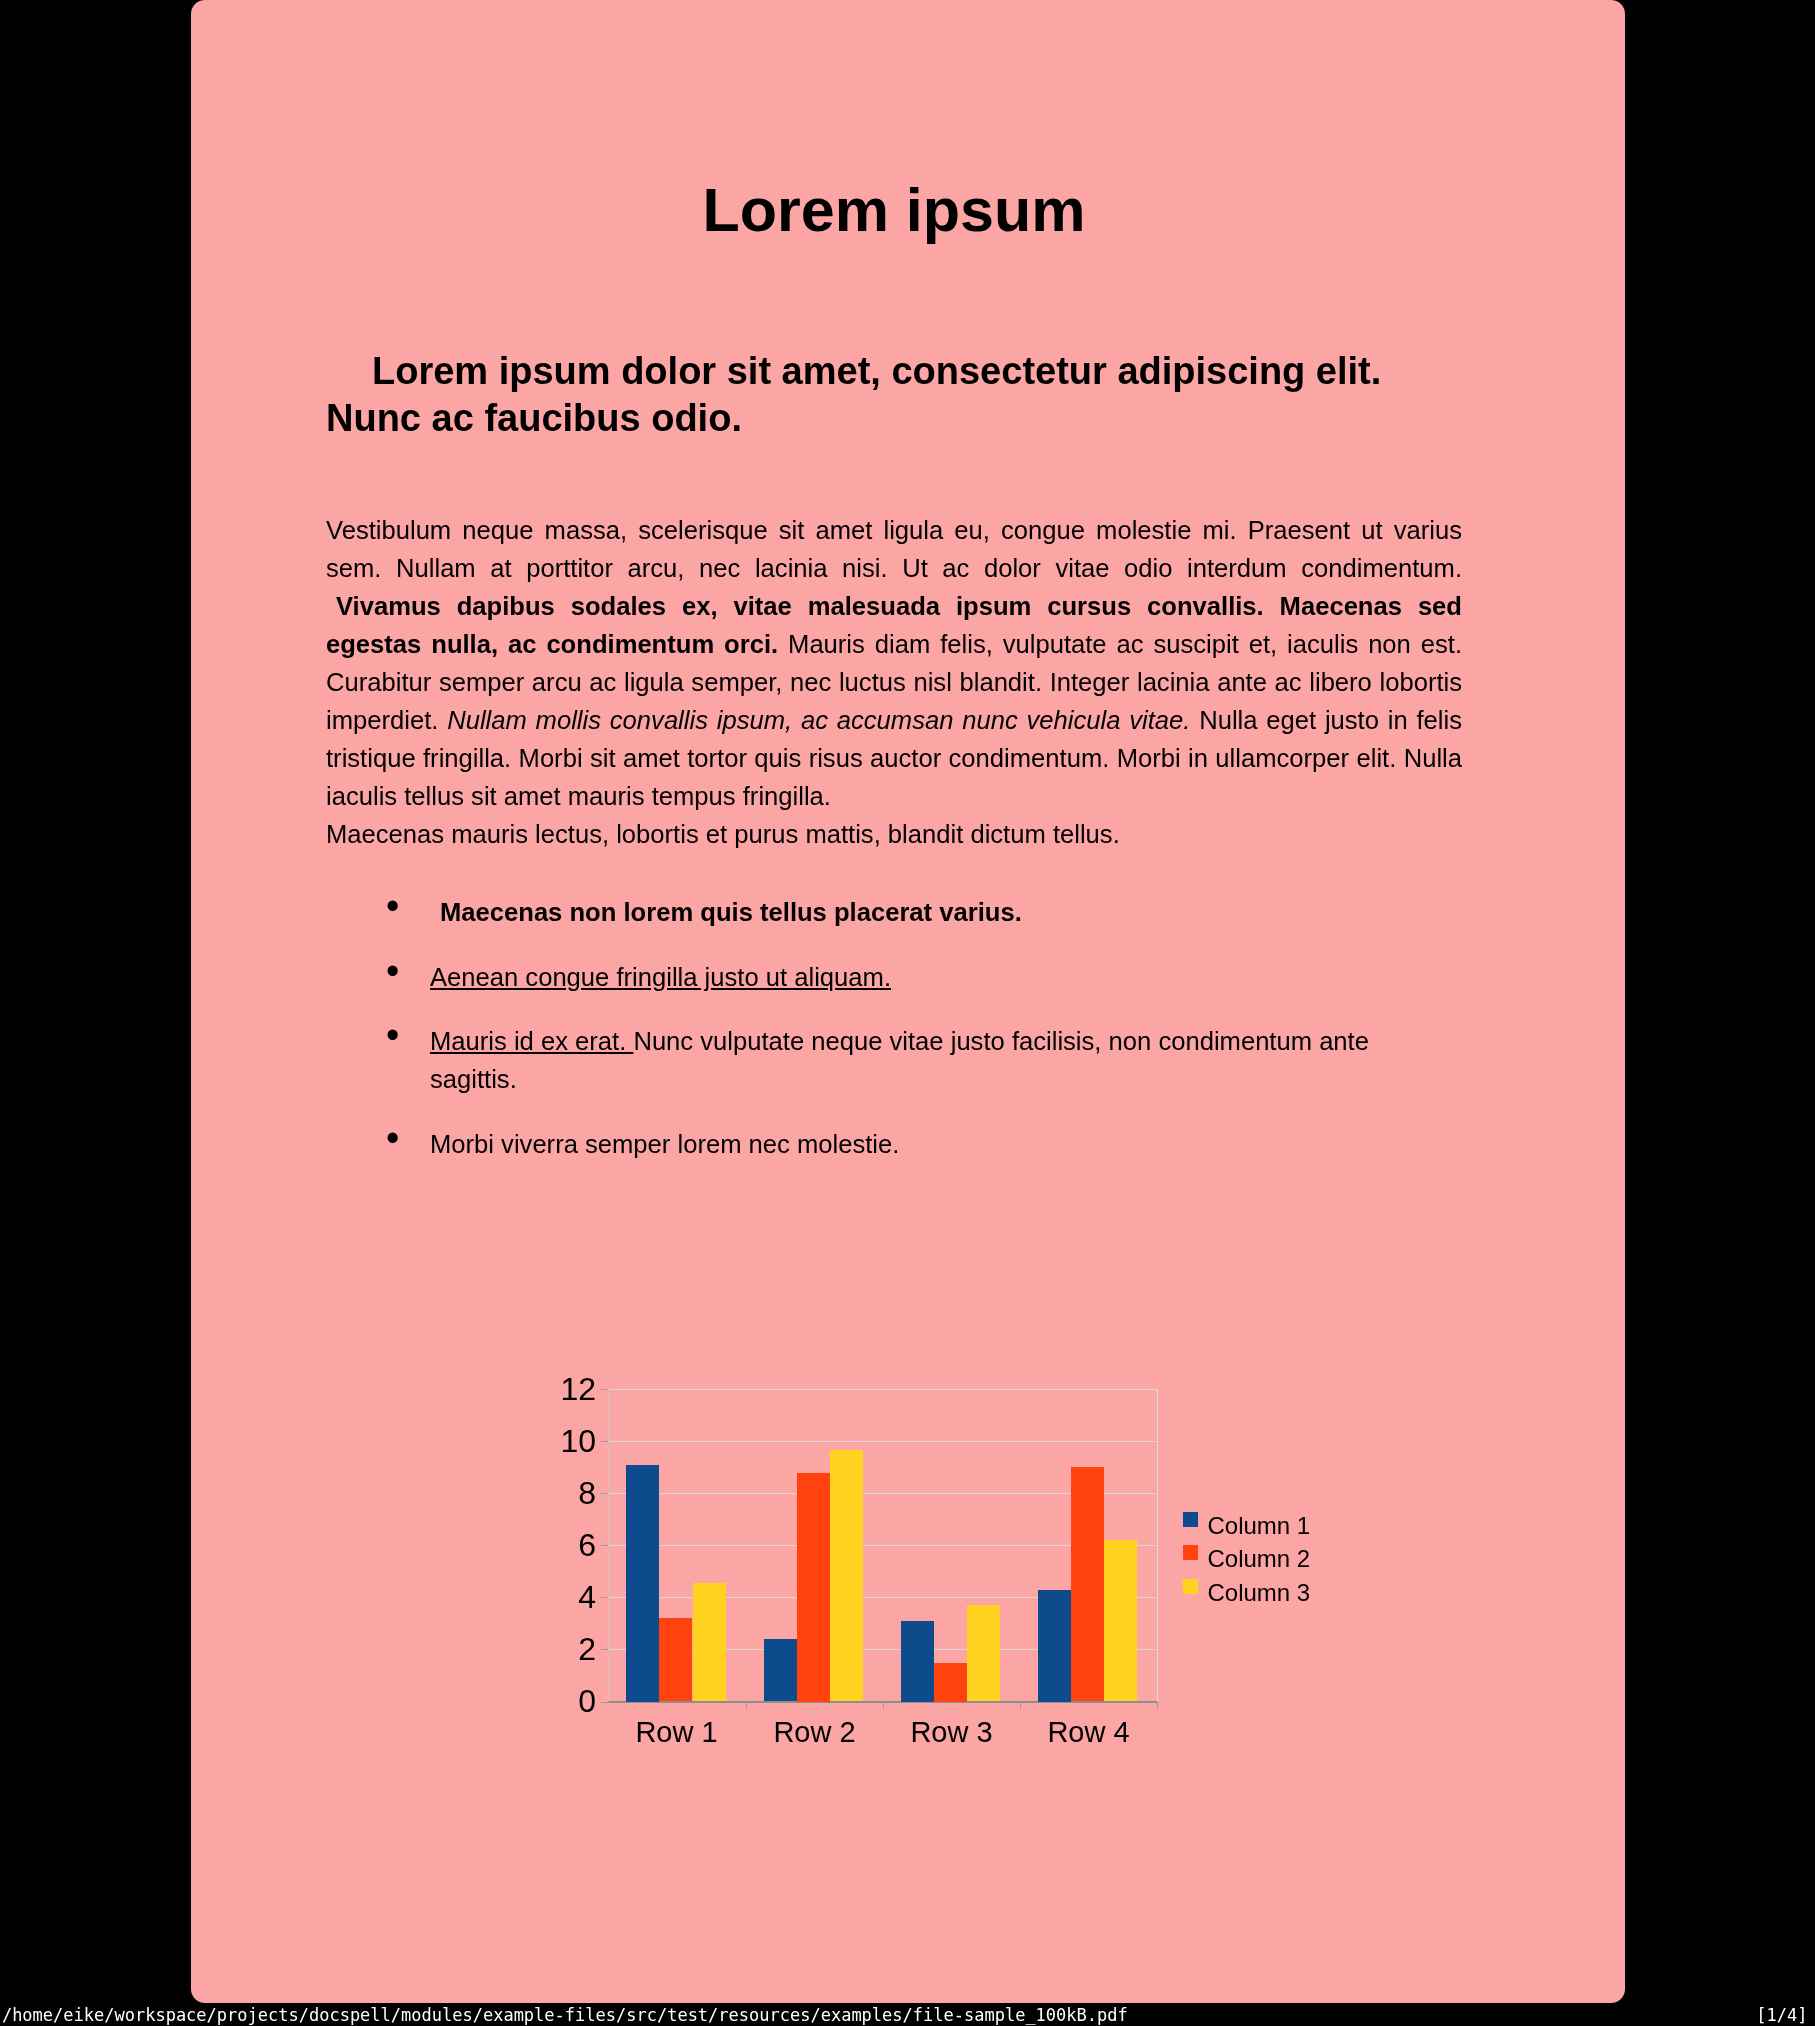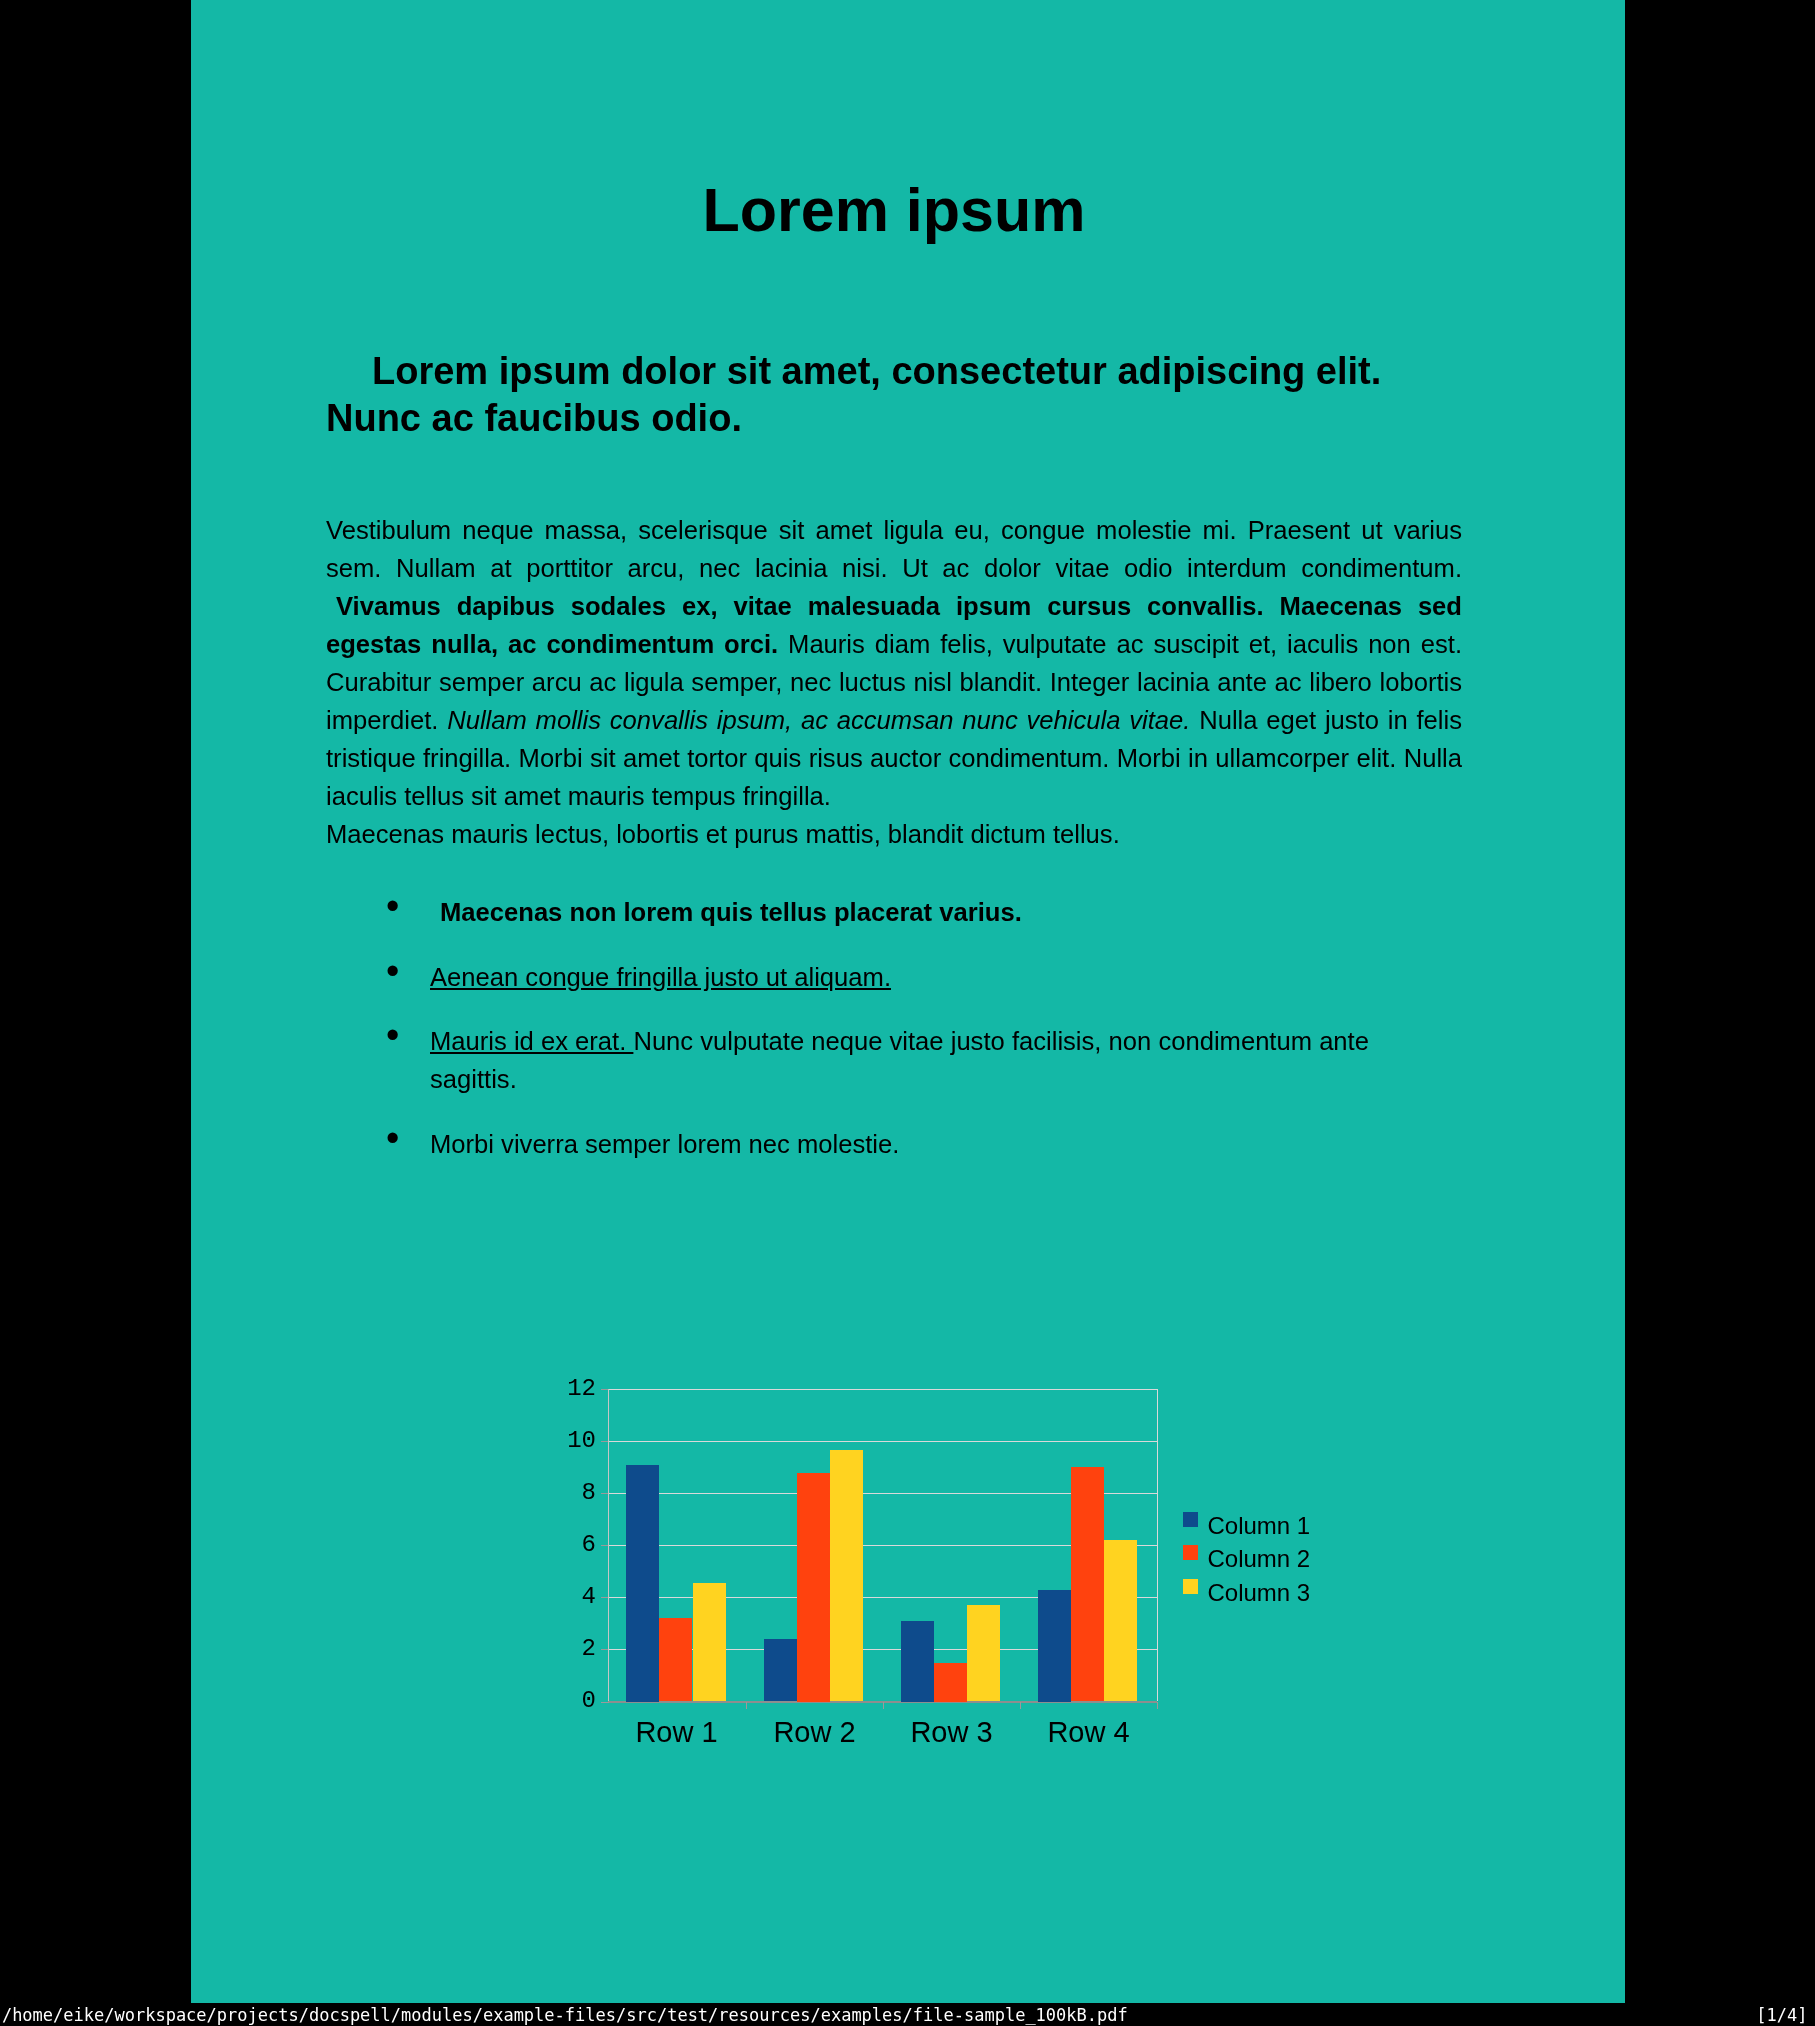--- a/index.html
+++ b/index.html
@@ -6,21 +6,22 @@
   body{
     width:1815px;height:2026px;
     background:#000;
     position:relative;
     overflow:hidden;
     font-family:"Liberation Sans", sans-serif;
   }
   .page{
     position:absolute;left:191px;top:0;
     width:1434px;height:2003px;
-    background:#14b8a6;
+    background:#fca5a5;
+    border-radius:14px;
   }
   .textcol{
     position:absolute;left:135px;width:1136px;
   }
   .doc-title{
     top:176px;
     font-size:61px;font-weight:bold;color:#000;
     text-align:center;line-height:68px;
     margin:0;
   }
@@ -59,21 +60,21 @@
   
   .chart-layer{position:absolute;left:0;top:0;width:100%;height:100%;}
   .chart-layer *{position:absolute;}
   .gridline{height:0.9px;background:#d9d9d9;}
   .axis-x{height:1.9px;background:#8e8e8e;}
   .axis-y{width:0.9px;background:#c6c6c6;}
   .plot-right{width:0.9px;background:#d9d9d9;}
   .ytick-stub{height:0.9px;width:7.6px;background:#9a9a9a;}
   .xtick-stub{width:0.9px;height:6.6px;background:#9a9a9a;}
   .ytick-label{
-    font-size:24px;color:#000;text-align:right;width:57px;line-height:24px;font-family:Liberation Mono, monospace;
+    font-size:32px;color:#000;text-align:right;width:57px;line-height:24px;
   }
   .xtick-label{
     font-size:29px;color:#000;text-align:center;line-height:24.6px;
   }
   .bar{bottom:auto;}
   .legend-item{height:28px;display:flex;align-items:flex-start;position:absolute;}
   .legend-swatch{position:static;width:15px;height:15px;display:inline-block;margin-right:9.5px;}
   .legend-label{position:static;font-size:24px;color:#000;white-space:nowrap;}
   
   .statusbar{

